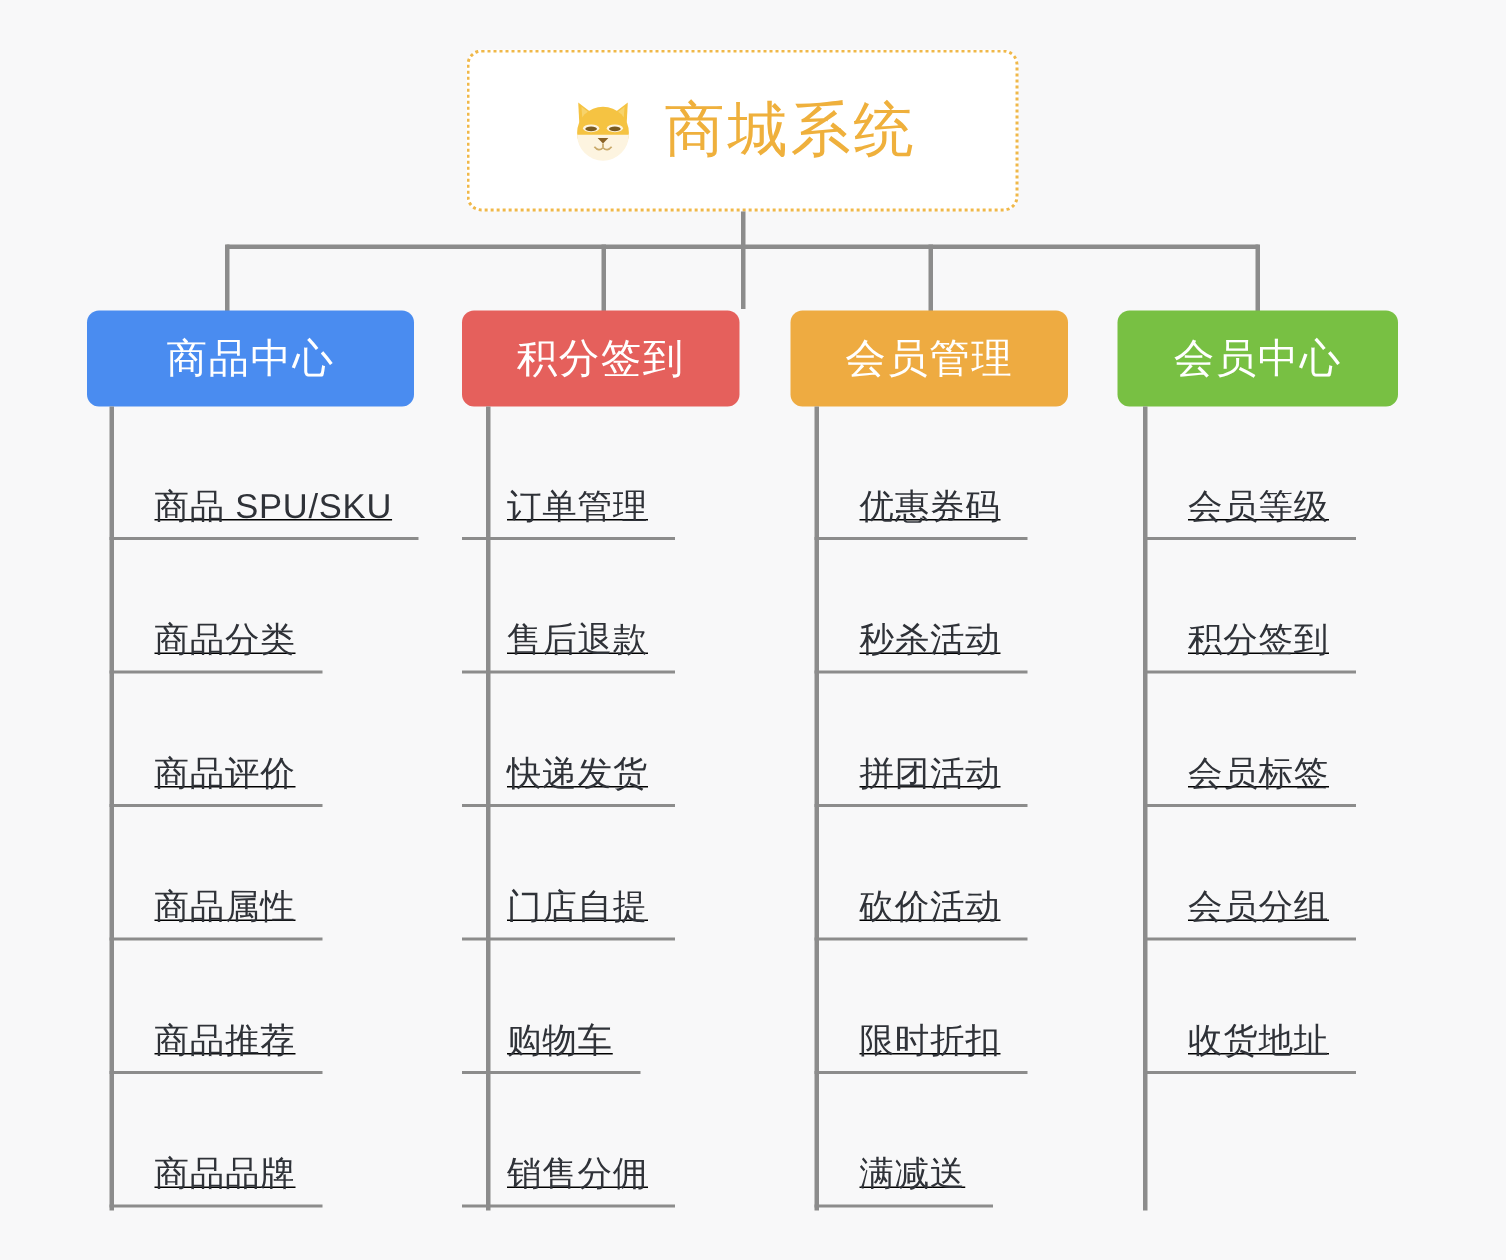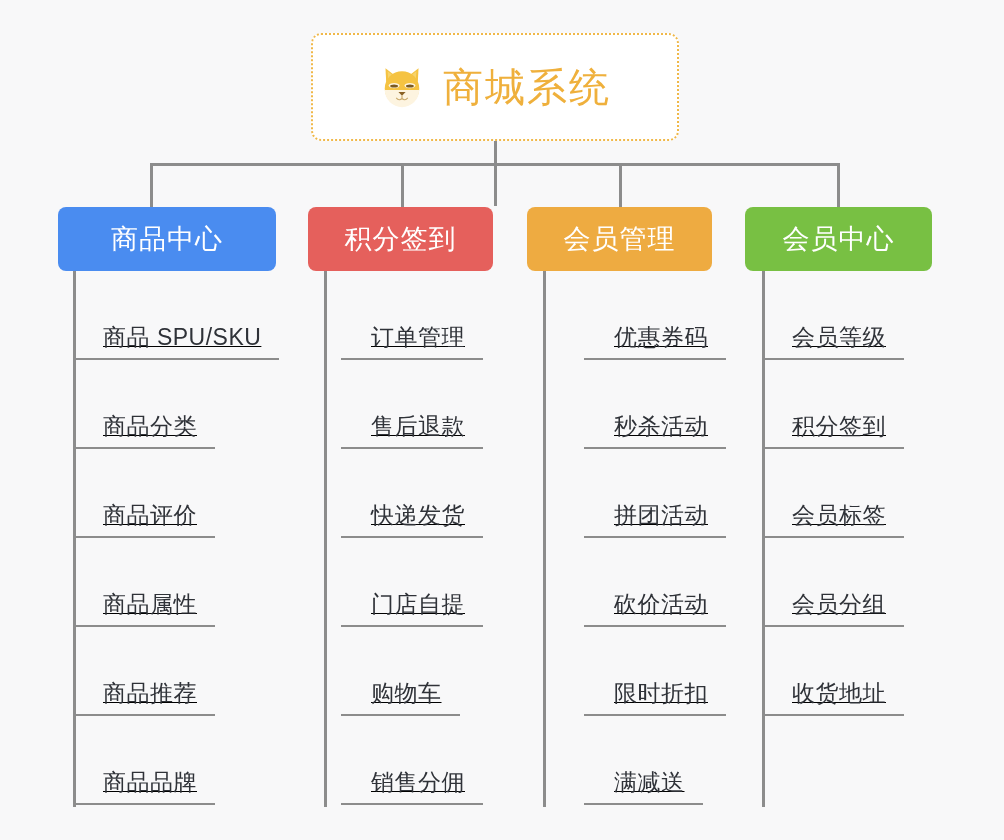--- a/index.html
+++ b/index.html
@@ -178,21 +178,21 @@
           <span class="leaf-inner"><span class="leaf-label">商品品牌</span></span>
         </li>
     </ul>
   </div>
 
   <div class="column" style="left:308px;">
     <div class="cat-box" style="width:185px; background:#e5605c;">
       <span class="cat-label">积分签到</span>
     </div>
     <div class="spine" style="left:16px; height:536px;"></div>
-    <ul class="leaf-list" style="left:33px;">
+    <ul class="leaf-list" style="left:0;">
       <li class="leaf">
           <span class="leaf-inner"><span class="leaf-label">订单管理</span></span>
         </li>
       <li class="leaf">
           <span class="leaf-inner"><span class="leaf-label">售后退款</span></span>
         </li>
       <li class="leaf">
           <span class="leaf-inner"><span class="leaf-label">快递发货</span></span>
         </li>
       <li class="leaf">
@@ -205,21 +205,21 @@
           <span class="leaf-inner"><span class="leaf-label">销售分佣</span></span>
         </li>
     </ul>
   </div>
 
   <div class="column" style="left:527px;">
     <div class="cat-box" style="width:185px; background:#eeab41;">
       <span class="cat-label">会员管理</span>
     </div>
     <div class="spine" style="left:16px; height:536px;"></div>
-    <ul class="leaf-list" style="left:16px;padding-left:41px;">
+    <ul class="leaf-list" style="left:16px;">
       <li class="leaf">
           <span class="leaf-inner"><span class="leaf-label">优惠券码</span></span>
         </li>
       <li class="leaf">
           <span class="leaf-inner"><span class="leaf-label">秒杀活动</span></span>
         </li>
       <li class="leaf">
           <span class="leaf-inner"><span class="leaf-label">拼团活动</span></span>
         </li>
       <li class="leaf">

